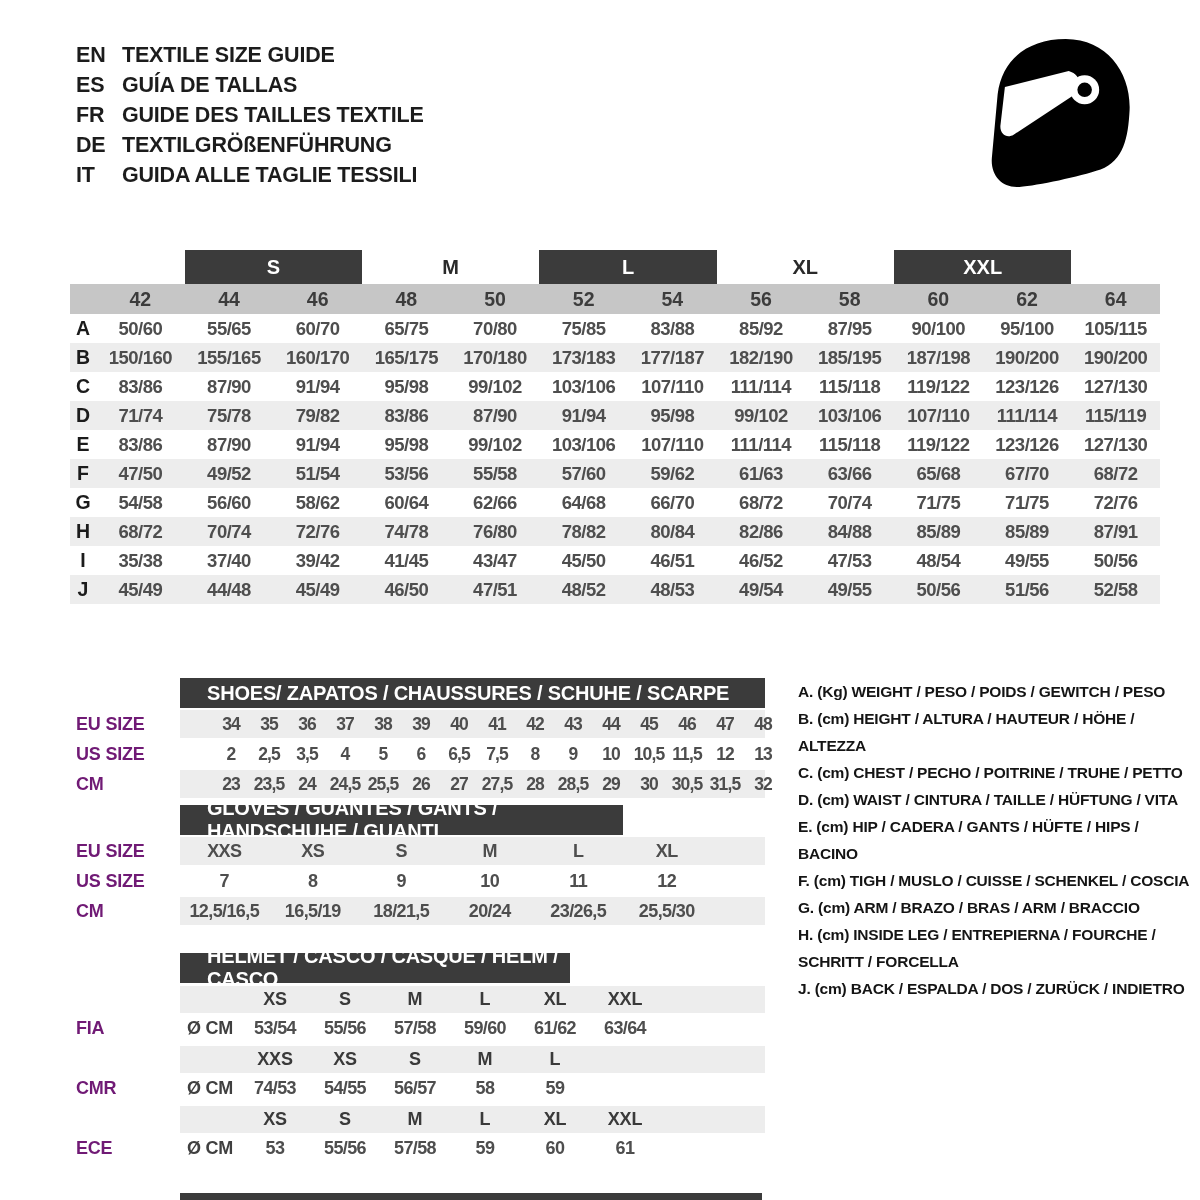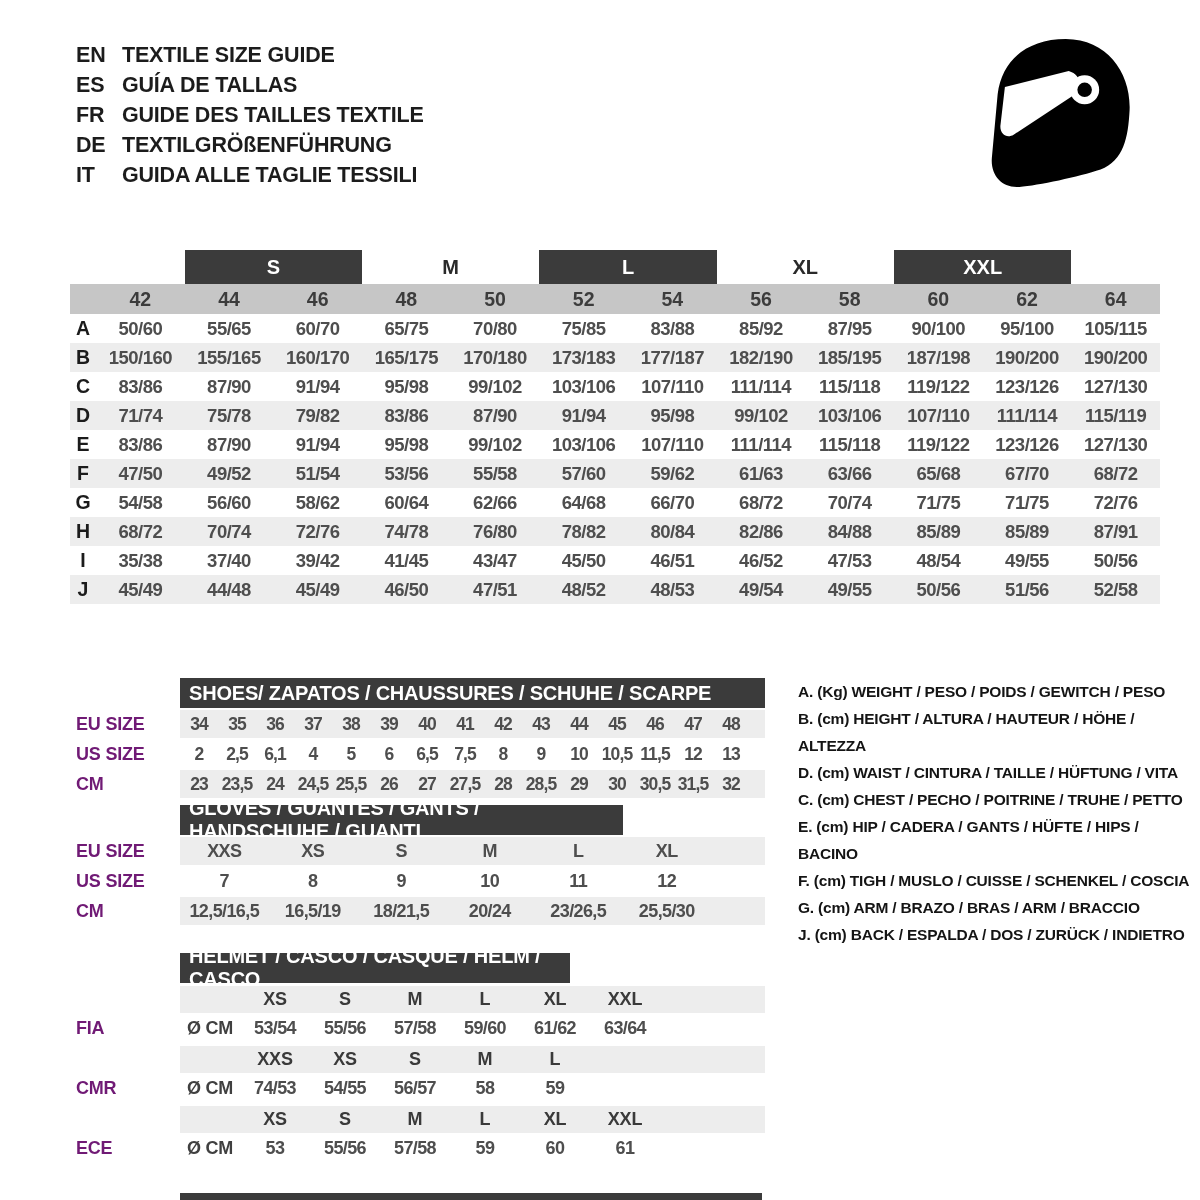--- a/index.html
+++ b/index.html
@@ -24,26 +24,26 @@
   .grp.plain{color:#2a2a2a;}
   #num-row{height:30px;background:var(--band);}
   .num-cell{display:flex;align-items:center;justify-content:center;font-size:19.5px;color:#3c3c3c;}
   .mrow{height:29px;}
   .mrow.striped{background:var(--stripe);}
   .mletter{display:flex;align-items:center;justify-content:center;font-size:19.5px;color:#1b1b1b;}
   .mval{display:flex;align-items:center;justify-content:center;font-size:18.5px;color:var(--val);letter-spacing:-0.5px;}
   
   .subtable{position:absolute;left:70px;width:1090px;}
   .bar{margin-left:110px;height:30px;background:var(--bar);color:#fff;font-size:20px;
-       display:flex;align-items:center;padding-left:9px;letter-spacing:-0.2px;box-sizing:border-box;}
+       display:flex;align-items:center;padding-left:27px;letter-spacing:-0.2px;box-sizing:border-box;}
   .subrow{position:relative;height:28px;margin-top:2px;}
   .subrow .band{position:absolute;left:110px;width:585px;height:100%;}
   .subrow.striped .band{background:var(--stripe);}
   .subrow .cells{position:absolute;left:110px;height:100%;display:grid;}
-  .cols15{width:570px;grid-template-columns:repeat(15,1fr);}
+  .cols15{width:570px;grid-template-columns:repeat(15,1fr);padding-left:32px;}
   .cols6g{width:531px;grid-template-columns:repeat(6,1fr);}
   .helmet-cols{width:480px;grid-template-columns:60px repeat(6,70px);}
   .sublabel{position:absolute;left:6px;top:0;height:100%;display:flex;align-items:center;
             font-size:18px;color:#701a75;letter-spacing:-0.2px;}
   .subcell{display:flex;align-items:center;justify-content:center;font-size:18px;
            color:var(--val);letter-spacing:-0.6px;}
   .subcell.hdr{color:#3a3a3a;letter-spacing:-0.2px;}
   .subcell.unit{color:#404040;letter-spacing:-0.2px;}
   .cols15 .subcell{font-size:17.5px;letter-spacing:-0.9px;}
   .hhead{height:27px;margin-top:3px;}
@@ -292,21 +292,21 @@
         <div class="subcell">47</div>
         <div class="subcell">48</div>
       </div>
   </div>
   <div class="subrow">
     <span class="sublabel">US SIZE</span>
     <div class="band"></div>
     <div class="cells cols15" id="shoes-us">
         <div class="subcell">2</div>
         <div class="subcell">2,5</div>
-        <div class="subcell">6,1</div>
+        <div class="subcell">3,5</div>
         <div class="subcell">4</div>
         <div class="subcell">5</div>
         <div class="subcell">6</div>
         <div class="subcell">6,5</div>
         <div class="subcell">7,5</div>
         <div class="subcell">8</div>
         <div class="subcell">9</div>
         <div class="subcell">10</div>
         <div class="subcell">10,5</div>
         <div class="subcell">11,5</div>
@@ -459,28 +459,29 @@
     </div>
   </div>
 </div>
 </div>
 
 <div class="legend" id="legend">
   <div class="legend-item">A. (Kg) WEIGHT / PESO / POIDS / GEWITCH / PESO</div>
 
   <div class="legend-item">B. (cm) HEIGHT / ALTURA / HAUTEUR / HÖHE / ALTEZZA</div>
 
+  <div class="legend-item">C. (cm) CHEST / PECHO / POITRINE / TRUHE / PETTO</div>
+
   <div class="legend-item">D. (cm) WAIST / CINTURA / TAILLE / HÜFTUNG / VITA</div>
 
-  <div class="legend-item">C. (cm) CHEST / PECHO / POITRINE / TRUHE / PETTO</div>
-
   <div class="legend-item">E. (cm) HIP / CADERA / GANTS / HÜFTE / HIPS / BACINO</div>
 
   <div class="legend-item">F. (cm) TIGH / MUSLO / CUISSE / SCHENKEL / COSCIA</div>
 
   <div class="legend-item">G. (cm) ARM / BRAZO / BRAS / ARM / BRACCIO</div>
 
+  <div class="legend-item">H. (cm) INSIDE LEG / ENTREPIERNA / FOURCHE / SCHRITT / FORCELLA</div>
 
 
   <div class="legend-item">J. (cm) BACK / ESPALDA / DOS / ZURÜCK / INDIETRO</div>
 </div>
 
 <div class="cutbar"></div>
 
 </body></html>

